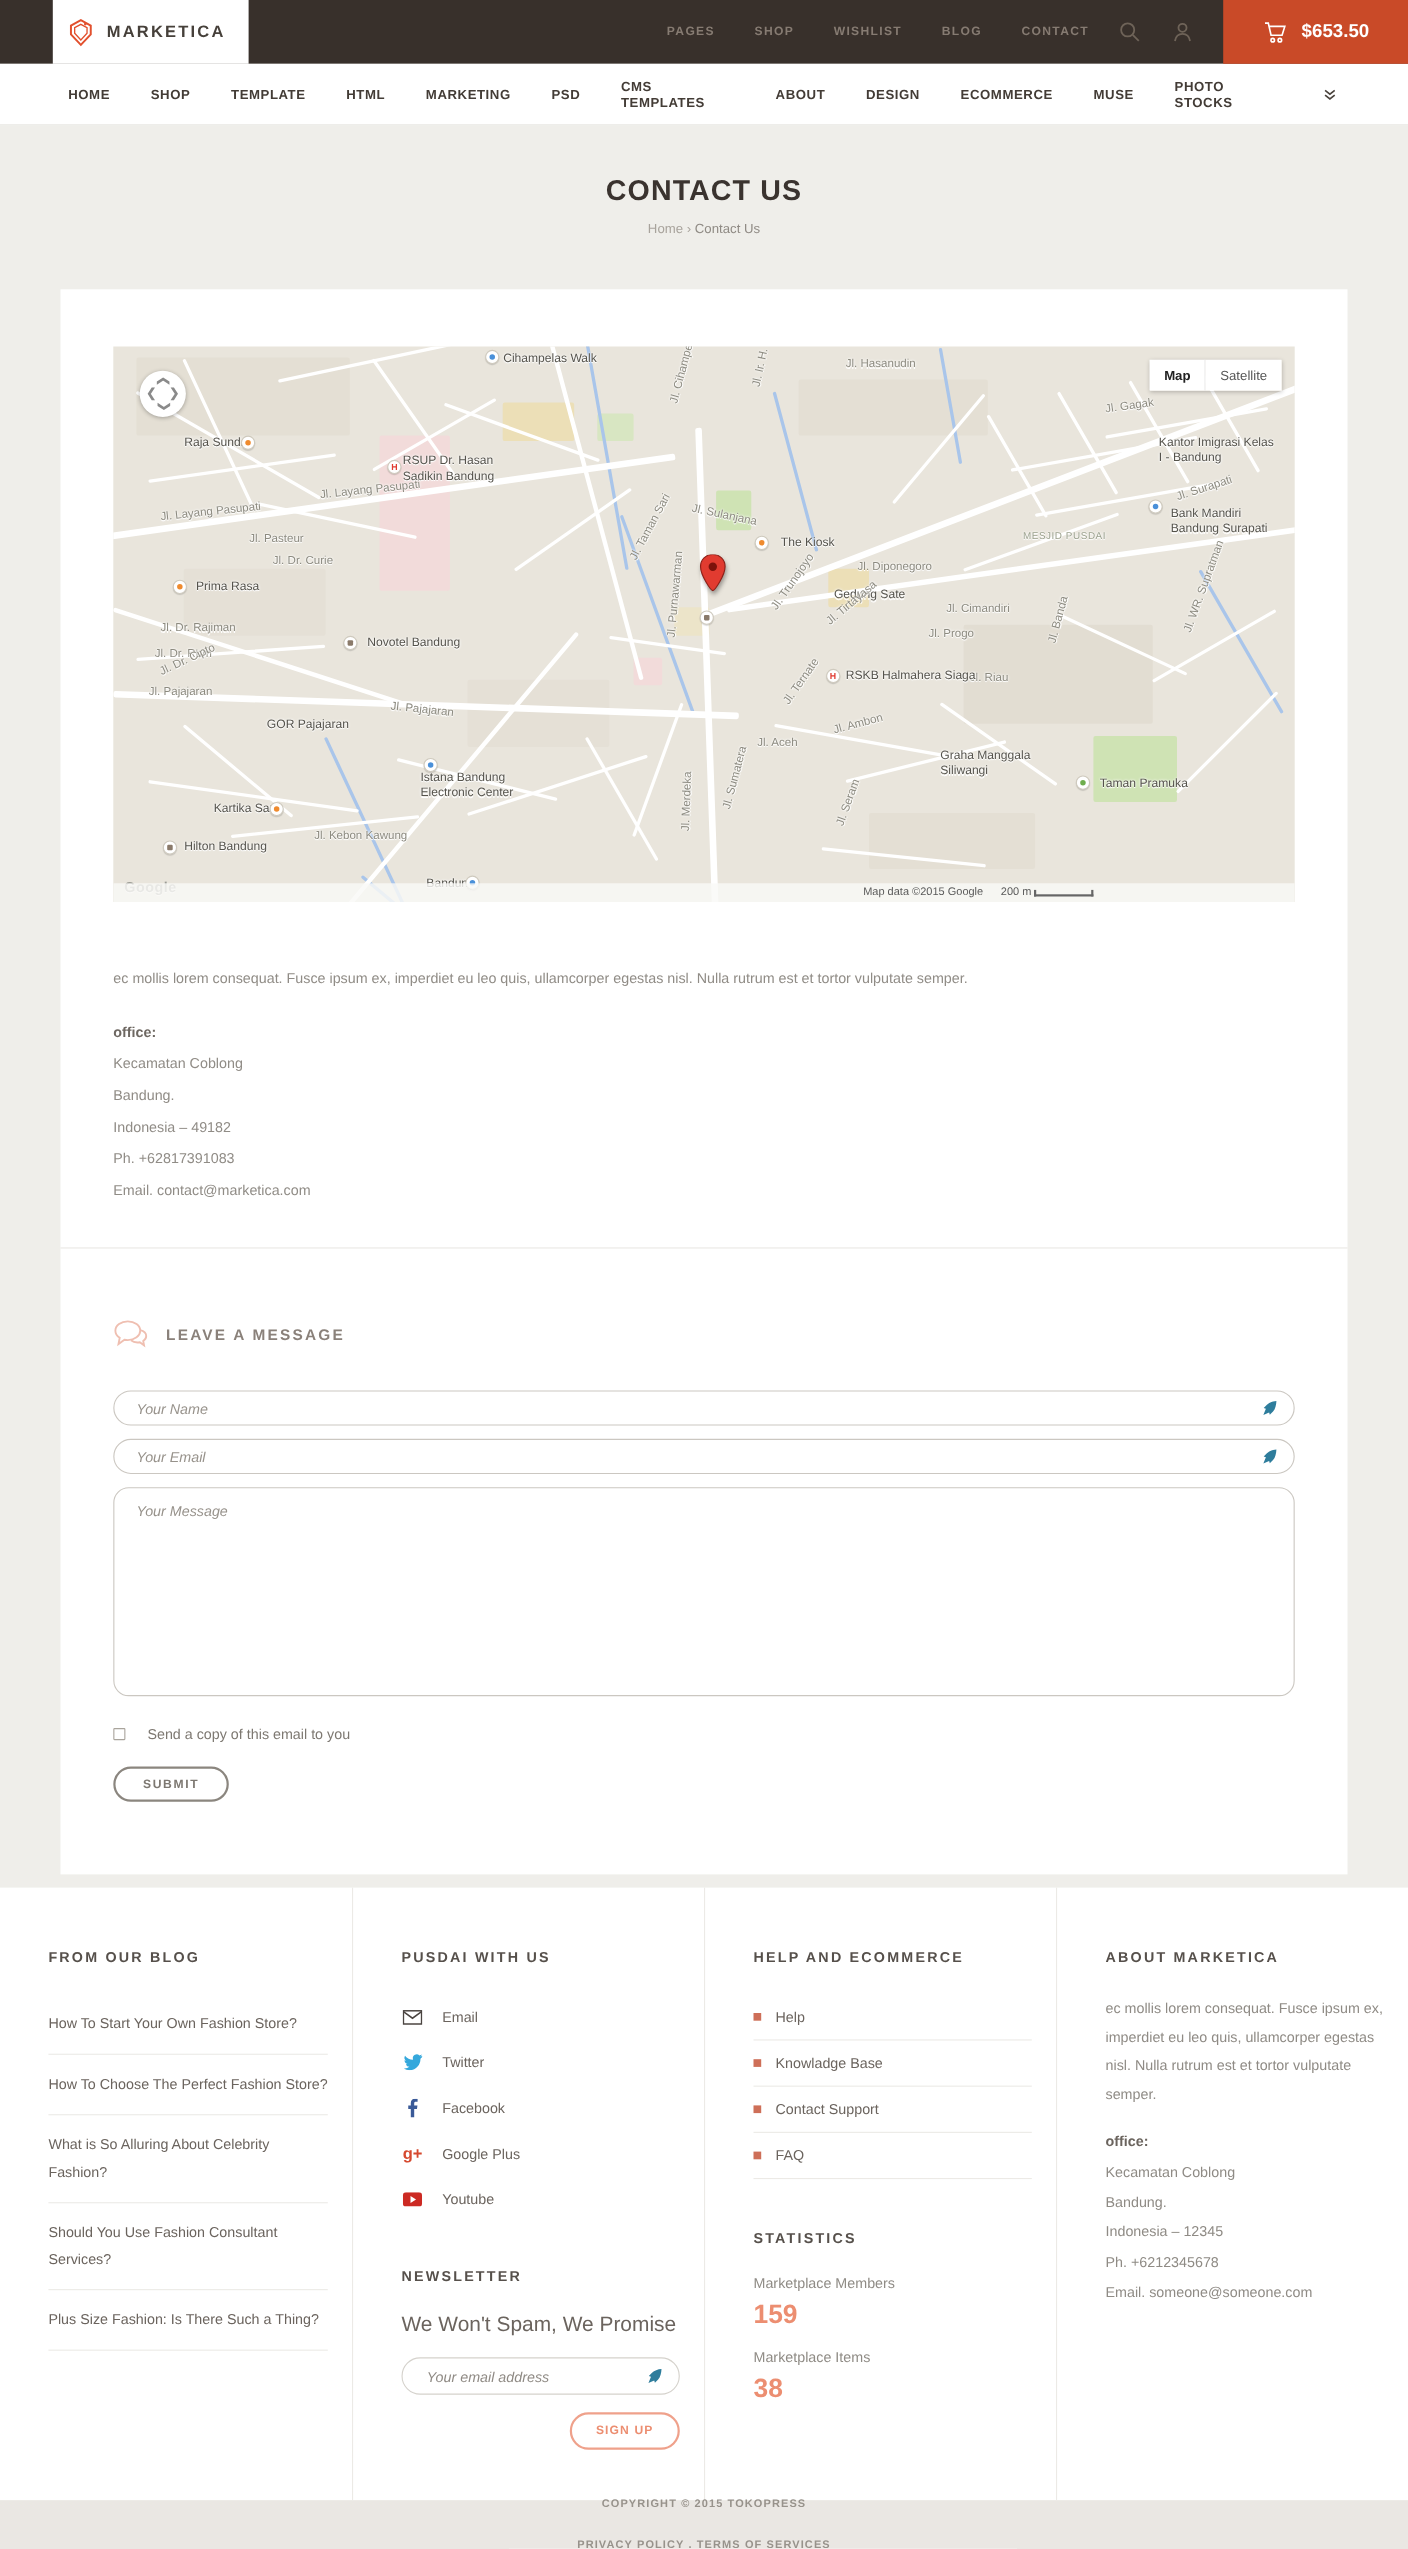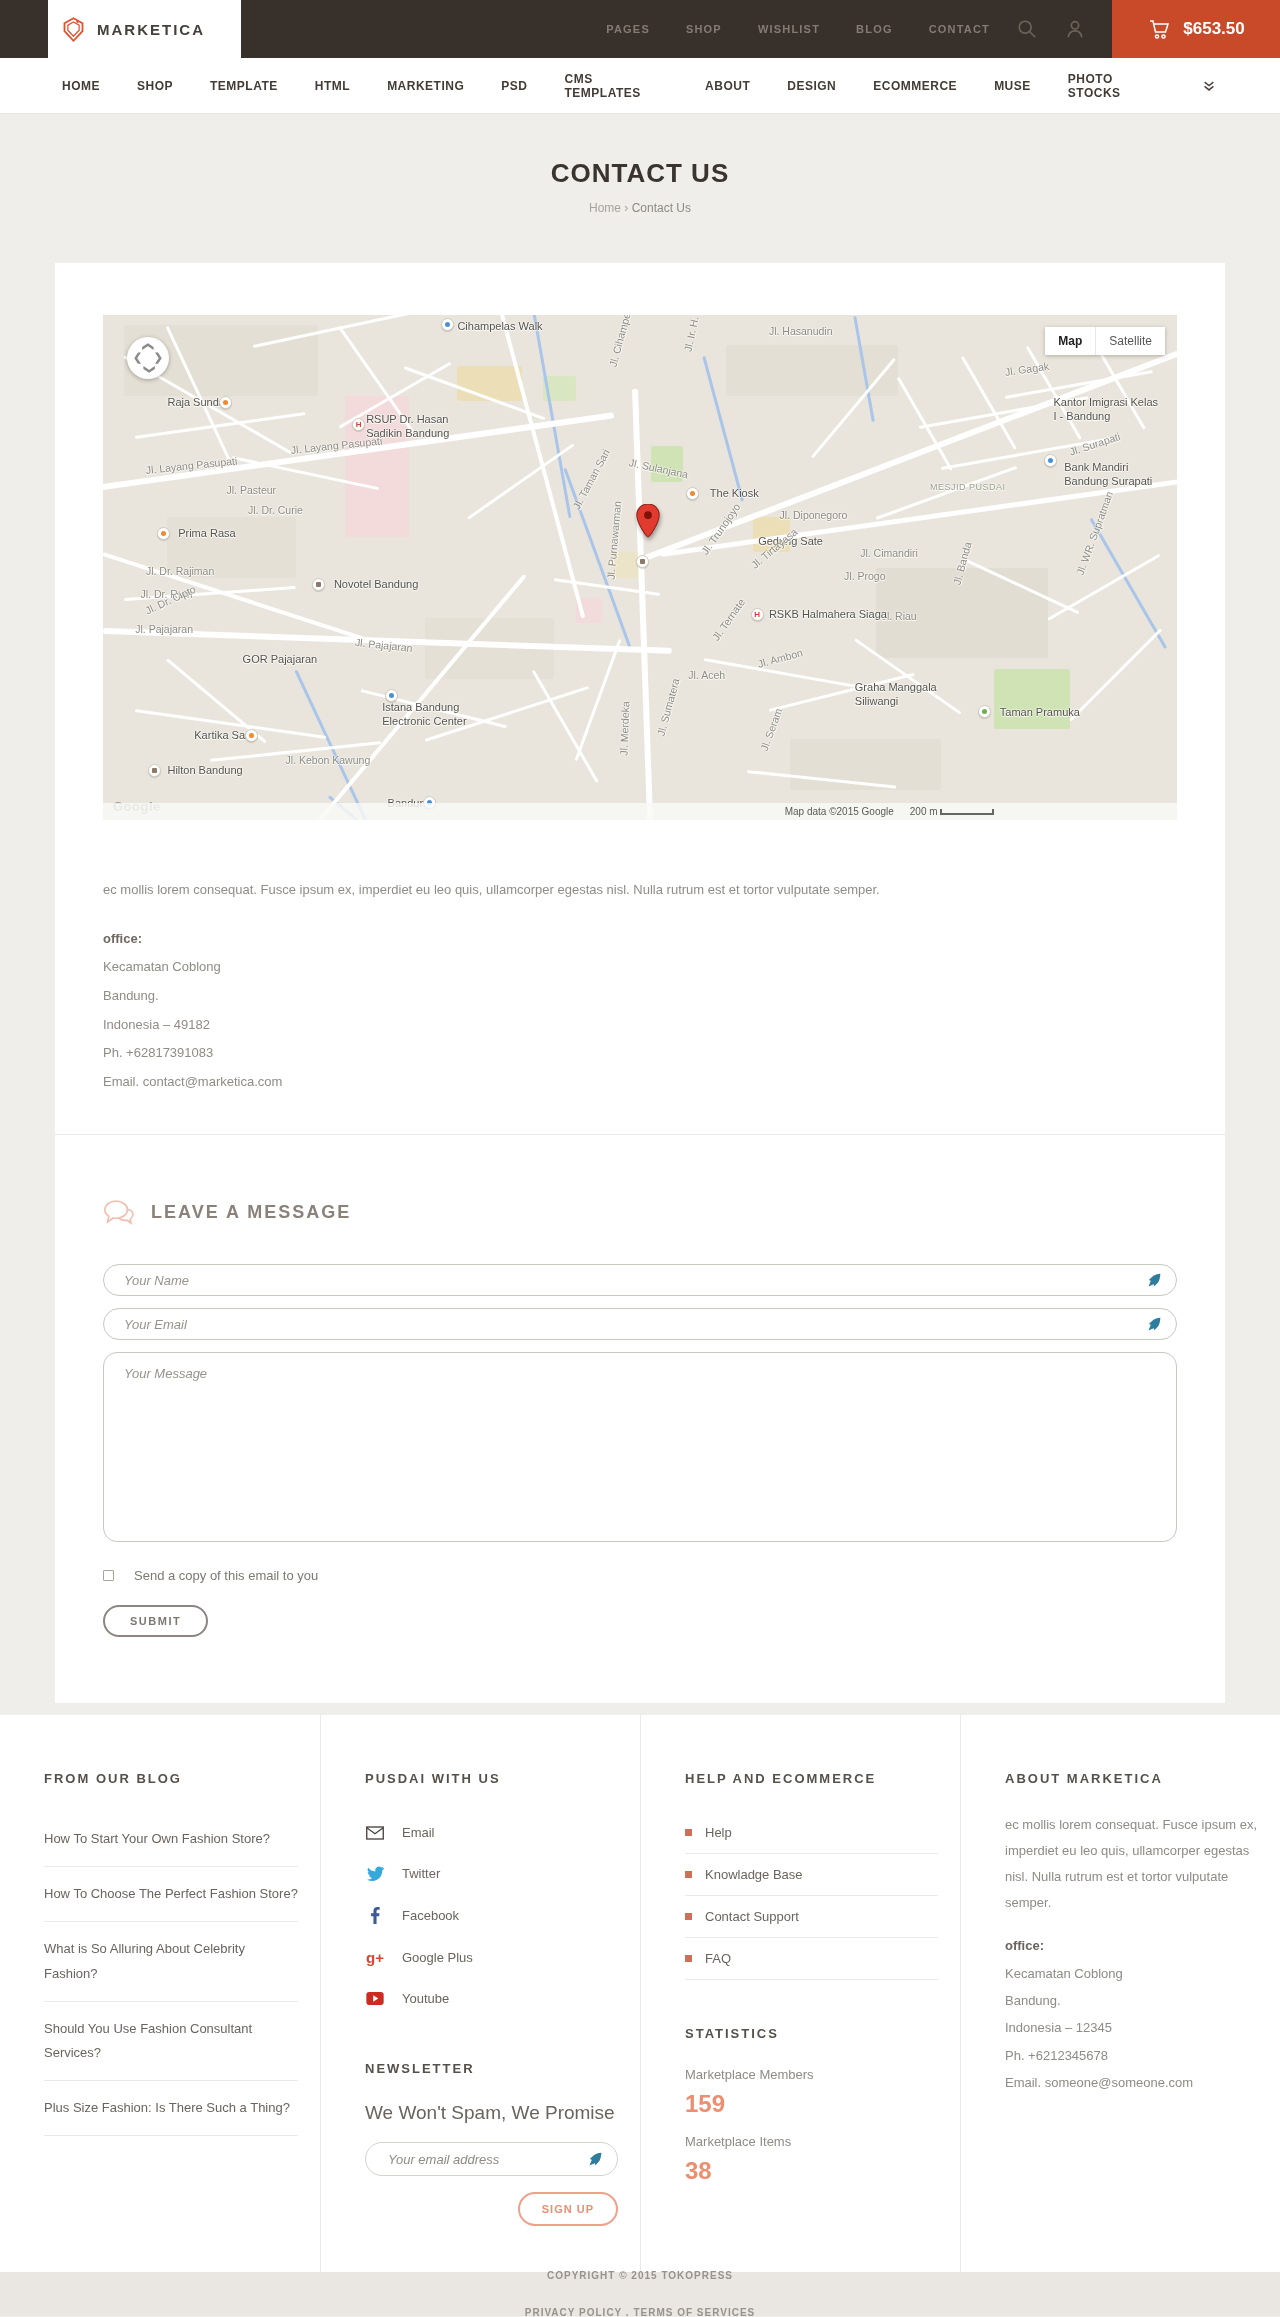--- a/index.html
+++ b/index.html
@@ -2,21 +2,21 @@
 <html><head>
 <meta charset="utf-8">
 <style>
   * { box-sizing: border-box; margin: 0; padding: 0; }
   body {
     width: 1280px; margin: 0 auto; background: #efeeea;
     font-family: "Liberation Sans", sans-serif; color: #6b645e;
   }
   
   .topbar { height: 58px; background: #38302b; display: flex; align-items: stretch; }
-  .logo-box { width: 193px; margin-left: 48px; background: #fff; display: flex; align-items: center; gap: 10px; padding-left: 12px; cursor: pointer; }
+  .logo-box { width: 178px; margin-left: 48px; background: #fff; display: flex; align-items: center; gap: 10px; padding-left: 12px; cursor: pointer; }
   .logo-text { font-size: 15px; font-weight: bold; letter-spacing: 2px; color: #46403a; }
   .topnav { display: flex; align-items: center; gap: 36px; margin-left: auto; margin-right: 26px; }
   .topnav span { font-size: 11px; font-weight: bold; letter-spacing: 1.2px; color: #867b72; cursor: pointer; }
   .top-icon { display: flex; align-items: center; margin-right: 26px; color: #6e6358; cursor: pointer; }
   .cart-btn { width: 168px; background: #c94a28; display: flex; align-items: center; justify-content: center; gap: 12px; color: #fff; cursor: pointer; }
   .cart-total { font-size: 17px; font-weight: bold; }
   
   .menubar { height: 56px; background: #fff; display: flex; align-items: center; padding: 0 64px 0 62px; border-bottom: 1px solid #e7e5e1; }
   .menubar span.mitem { font-size: 12px; font-weight: bold; letter-spacing: .5px; color: #433c36; margin-right: 37px; cursor: pointer; }
   .menu-more { margin-left: auto; display: flex; align-items: center; cursor: pointer; }
@@ -68,21 +68,21 @@
   .attr-link { cursor: pointer; margin-top: 34px; }
   
   .intro { margin-top: 60px; font-size: 13px; color: #908c86; line-height: 1.6; }
   .office { margin-top: 24px; font-size: 13px; color: #908c86; }
   .office .office-label { font-weight: bold; color: #6e6862; line-height: 2.2; }
   .office div { line-height: 2.2; }
   .section-divider { border: none; border-top: 1px solid #eae8e4; margin: 38px -48px 0; }
   
   .form-sec { padding-top: 64px; }
   .form-head { display: flex; align-items: center; gap: 16px; }
-  .form-head h3 { font-size: 18px; font-weight: bold; letter-spacing: 2px; color: #8a817a; }
+  .form-head h3 { font-size: 14px; font-weight: bold; letter-spacing: 2px; color: #8a817a; }
   .fld { position: relative; margin-top: 12px; }
   .fld.first { margin-top: 38px; }
   .fld input { width: 100%; height: 32px; border: 1px solid #cbc7c1; border-radius: 16px; padding: 0 44px 0 20px;
     font-family: "Liberation Sans", sans-serif; font-size: 13px; color: #55504a; background: #fff; outline: none; }
   .fld textarea { width: 100%; height: 190px; border: 1px solid #cbc7c1; border-radius: 14px; padding: 13px 20px;
     font-family: "Liberation Sans", sans-serif; font-size: 13px; color: #55504a; resize: none; outline: none; }
   .fld ::placeholder { font-style: italic; color: #97928b; opacity: 1; }
   .pen { position: absolute; right: 16px; top: 9px; cursor: pointer; }
   .chkrow { margin-top: 22px; display: flex; align-items: center; gap: 20px; font-size: 13px; color: #7d7871; }
   .chkrow input { appearance: none; width: 11px; height: 11px; border: 1px solid #a9a49c; background: #fff; cursor: pointer; border-radius: 1px; }

